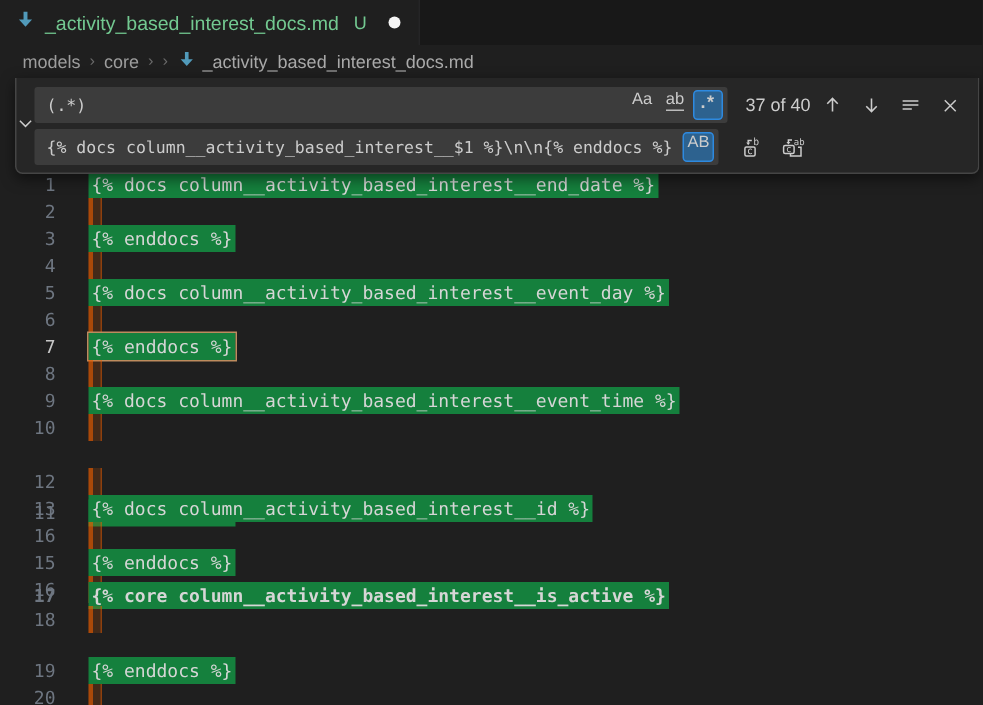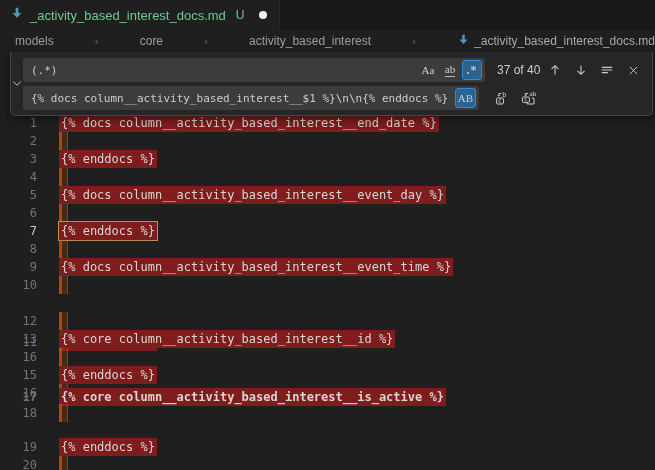--- a/index.html
+++ b/index.html
@@ -18,40 +18,40 @@
     background:#1f1f1f; border-right:1px solid #252526;
   }
   .tab-label { color:#73c991; font-size:13px; }
   .git-badge { color:#73c991; font-size:12px; margin-left:4px; }
   .dirty-dot { width:8px; height:8px; border-radius:50%; background:#f4f4f4; margin-left:8px; }
 
   
   .breadcrumbs {
     position:absolute; left:0; top:30px; width:655px; height:22px;
     background:#1f1f1f; display:flex; align-items:center;
-    padding-left:15px; font-size:12px; color:#9d9d9d; gap:6px;justify-content:space-between;
+    padding-left:15px; font-size:12px; color:#9d9d9d; gap:6px;
   }
   .crumb-sep { color:#6a6a6a; font-size:11px; }
   .crumb-file { color:#a9a9a9; display:flex; align-items:center; gap:4px; }
 
   
   .editor { position:absolute; left:0; top:52px; width:655px; height:418px; background:#1f1f1f; overflow:hidden; }
   .code-line { position:absolute; left:0; width:655px; height:18px; }
   .gutter-num {
     position:absolute; left:0; top:0; width:37px; height:18px;
     text-align:right; color:#6e7681;
     font-family:"DejaVu Sans Mono", monospace; font-size:12px; line-height:18px;
   }
   .gutter-num.active { color:#c6c6c6; }
   .line-text {
     position:absolute; left:61px; top:0; height:18px;
     font-family:"DejaVu Sans Mono", monospace; font-size:12px; line-height:18px;
     color:#d6d6d6; white-space:pre;
   }
-  .line-text.match { background:#7f1d1d; padding:0 2px; margin-left:-2px; }
+  .line-text.match { background:#15803d; padding:0 2px; margin-left:-2px; }
   .line-text.current { outline:1px solid #bd8b5e; }
   .empty-match {
     position:absolute; left:59px; top:0; width:9px; height:18px;
     background:rgba(234,92,0,0.18);
     border-left:3px solid rgba(234,92,0,0.62);
     border-right:1px solid rgba(234,92,0,0.45);
   }
 
   
   .find-widget {
@@ -69,22 +69,22 @@
     display:flex; align-items:center;
     height:24px; background:#3c3c3c; border-radius:2px;
     padding:0 3px 0 8px;
     font-family:"DejaVu Sans Mono", monospace; font-size:11px; color:#cccccc;
   }
   .fw-input .value { flex:1; white-space:pre; overflow:hidden; }
   .find-input { width:462px; }
   .replace-input { width:456px; }
   .opt {
     min-width:20px; height:20px; margin-left:2px; border-radius:3px;
-    display:flex; align-items:center; justify-content:center;
-    font-family:Liberation Serif, serif; font-size:11px; color:#cccccc;
+    display:flex; align-items:flex-start; justify-content:center;
+    font-family:Liberation Sans, sans-serif; font-size:11px; color:#cccccc;
     cursor:pointer; padding:0 2px;
   }
   .opt.active { background:#2d628f; border:1px solid #2e8ae0; }
   .opt .ul { border-bottom:1px solid #bbbbbb; padding-bottom:1px; }
   .opt.regex { font-size:12px; letter-spacing:1px; font-weight:bold; }
   .match-count { margin-left:12px; font-size:12px; color:#cccccc; white-space:nowrap; }
   .spacer { flex:1; }
   .icon-btn {
     width:22px; height:22px; margin-left:4px; border-radius:3px;
     display:flex; align-items:center; justify-content:center; cursor:pointer;
@@ -106,21 +106,20 @@
     <span class="git-badge">U</span>
     <span class="dirty-dot"></span>
   </div>
 </div>
 
 <div class="breadcrumbs">
   <span>models</span>
   <span class="crumb-sep">›</span>
   <span>core</span>
   <span class="crumb-sep">›</span>
-  <span>activity_based_interest</span>
   <span class="crumb-sep">›</span>
   <span class="crumb-file">
     <span>
       <svg width="13" height="13" viewBox="0 0 16 16">
           <path d="M6.5 2h3v6H13l-5 5.5L3 8h3.5z" fill="#519aba"></path>
         </svg>
     </span>
     <span>_activity_based_interest_docs.md</span>
   </span>
 </div>
@@ -170,21 +169,21 @@
       <div class="code-line" style="top: 252px; margin-top: 29px;">
         <span class="gutter-num">11</span>
         <span class="line-text match">{% enddocs %}</span>
       </div>
       <div class="code-line" style="top: 260px;">
         <span class="gutter-num">12</span>
         <span class="empty-match"></span>
       </div>
       <div class="code-line" style="top: 278px; padding-left: 41px;">
         <span class="gutter-num">13</span>
-        <span class="line-text match">{% core column__activity_based_interest__id %}</span>
+        <span class="line-text match">{% docs column__activity_based_interest__id %}</span>
       </div>
       <div class="code-line" style="top: 296px;">
         <span class="gutter-num">16</span>
         <span class="empty-match"></span>
       </div>
       <div class="code-line" style="top: 314px;">
         <span class="gutter-num">15</span>
         <span class="line-text match">{% enddocs %}</span>
       </div>
       <div class="code-line" style="top: 332px;">

